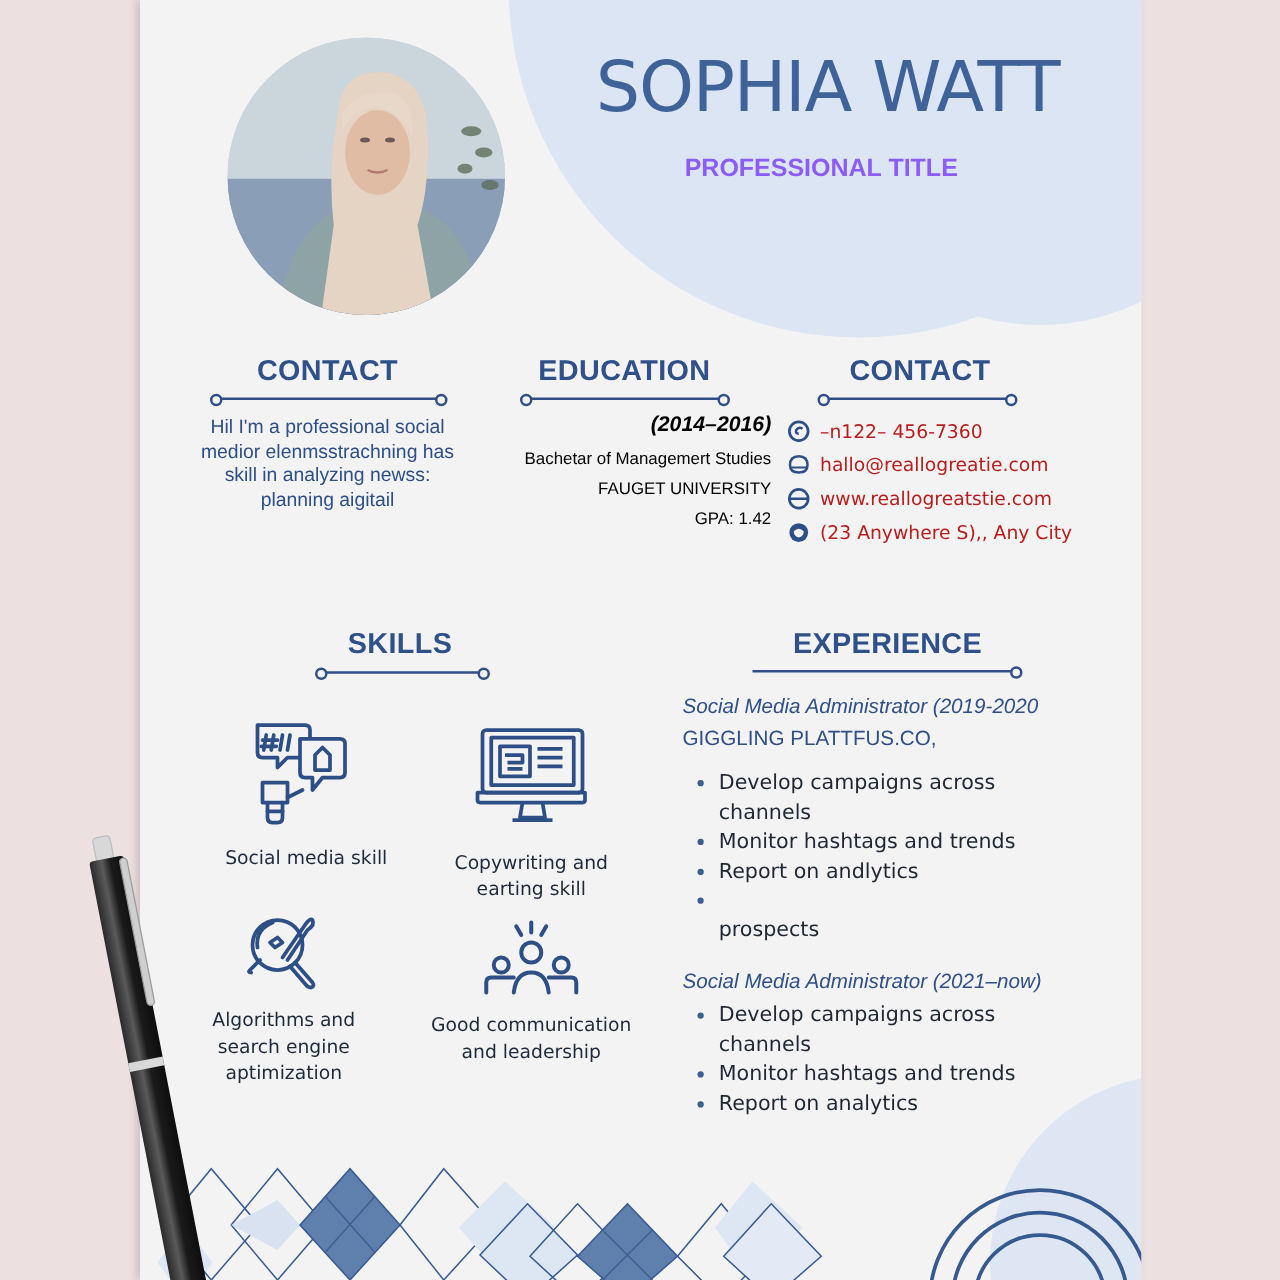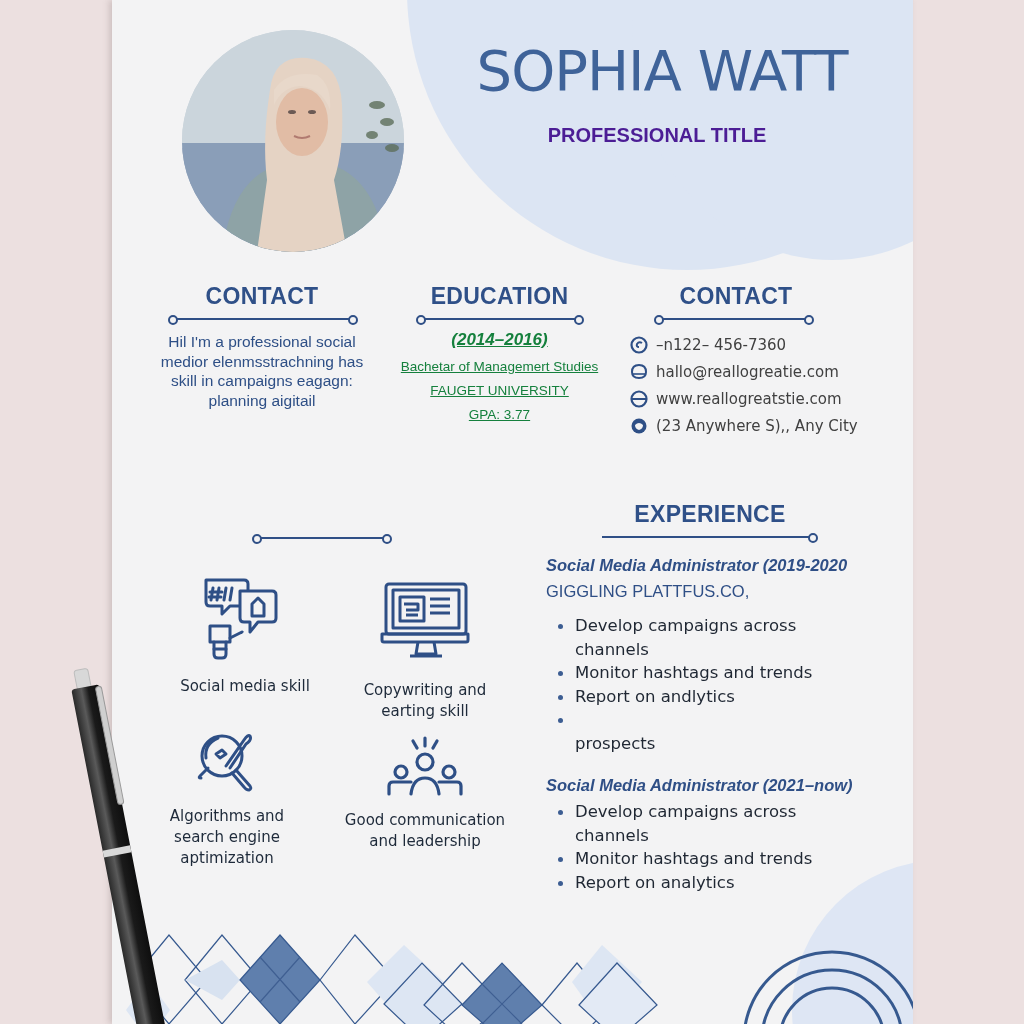--- a/index.html
+++ b/index.html
@@ -62,21 +62,21 @@
       color: #3f6399;
     }
     .ptitle {
       position: absolute;
       left: 380px; top: 124px;
       width: 330px;
       text-align: center;
       font-family: "Liberation Sans", sans-serif;
       font-weight: 700;
       font-size: 20px;
-      color: #4c1d95;
+      color: #8b5cf6;
     }
     .section-title {
       position: absolute;
       text-align: center;
       font-family: "Liberation Sans", sans-serif;
       font-weight: 700;
       font-size: 23px;
       color: #2f5088;
       letter-spacing: 0.3px;
     }
@@ -104,34 +104,33 @@
       text-align: center;
       font-family: "Liberation Sans", sans-serif;
       font-size: 15.5px;
       line-height: 19.5px;
       color: #2e4f86;
     }
     .edu {
       position: absolute;
       left: 270px; top: 330px;
       width: 235px;
-      text-align: center;
-      color: #15803d;
-      font-family: "Liberation Sans", sans-serif;
-      text-decoration: underline;
+      text-align: right;
+      color: #000000;
+      font-family: "Liberation Sans", sans-serif;
     }
     .edu .years { font-style: italic; font-weight: 700; font-size: 17px; margin-bottom: 9px; }
     .edu .line { font-size: 13.5px; margin-bottom: 9px; }
     .contact-list {
       position: absolute;
       left: 518px; top: 331px;
       width: 270px;
       font-family: "DejaVu Sans", sans-serif;
       font-size: 15px;
-      color: #404040;
+      color: #b91c1c;
     }
     .contact-item {
       display: flex; align-items: center;
       height: 27px;
     }
     .contact-item svg { flex: none; margin-right: 8px; }
     .skill {
       position: absolute;
       text-align: center;
       font-family: "DejaVu Sans", sans-serif;
@@ -142,21 +141,21 @@
     .skill svg { display: block; margin: 0 auto; }
     .exp {
       position: absolute;
       left: 434px; top: 554px;
       width: 360px;
       color: #222d3c;
     }
     .job-title {
       font-family: "Liberation Sans", sans-serif;
       font-style: italic;
-      font-weight: 700;
+      font-weight: 400;
       font-size: 16.5px;
       color: #2f4f86;
       height: 26px;
       line-height: 22px;
       white-space: nowrap;
     }
     .company {
       font-family: "Liberation Sans", sans-serif;
       font-size: 16.5px;
       font-weight: 400;
@@ -221,31 +220,31 @@
   </div>
 
   <div class="name">SOPHIA WATT</div>
   <div class="ptitle">PROFESSIONAL TITLE</div>
 
   <div class="section-title" style="left:50px; top:283px; width:200px;">CONTACT</div>
   <div class="divider" style="left:62px; top:318px; width:178px;"></div>
   <div class="about">
     <div>Hil I'm a professional social</div>
     <div>medior elenmsstrachning has</div>
-    <div>skill in campaigns eagagn:</div>
+    <div>skill in analyzing newss:</div>
     <div>planning aigitail</div>
   </div>
 
   <div class="section-title" style="left:285px; top:283px; width:205px;">EDUCATION</div>
   <div class="divider" style="left:310px; top:318px; width:156px;"></div>
   <div class="edu">
     <div class="years">(2014–2016)</div>
     <div class="line">Bachetar of Managemert Studies</div>
     <div class="line">FAUGET UNIVERSITY</div>
-    <div class="line">GPA: 3.77</div>
+    <div class="line">GPA: 1.42</div>
   </div>
 
   <div class="section-title" style="left:524px; top:283px; width:200px;">CONTACT</div>
   <div class="divider" style="left:548px; top:318px; width:148px;"></div>
   <div class="contact-list">
     <div class="contact-item">
       <svg width="18" height="18" viewBox="0 0 18 18">
         <circle cx="9" cy="9" r="7.5" fill="none" stroke="#2e4f86" stroke-width="2.2"></circle>
         <path d="M12 7 Q9 5 7 8 Q6 11 9 11" fill="none" stroke="#2e4f86" stroke-width="2"></path>
       </svg>
@@ -267,20 +266,21 @@
     </div>
     <div class="contact-item">
       <svg width="18" height="18" viewBox="0 0 18 18">
         <circle cx="9" cy="9" r="7.5" fill="#2e4f86"></circle>
         <path d="M5 8 Q9 4 13 8 Q13 12 9 13 Q5 12 5 8 Z" fill="#f3f3f4"></path>
       </svg>
       <span>(23 Anywhere S),, Any City</span>
     </div>
   </div>
 
+  <div class="section-title" style="left:108px; top:501px; width:200px;">SKILLS</div>
   <div class="divider" style="left:146px; top:537px; width:128px;"></div>
 
   <div class="skill" style="left:50px; top:574px; width:166px;">
     <svg width="90" height="90" viewBox="0 0 90 90">
       <g fill="none" stroke="#2e4f86" stroke-width="3" stroke-linejoin="round" stroke-linecap="round">
         <path d="M6 6 H44 Q48 6 48 10 V28 Q48 32 44 32 H30 L22 40 V32 H10 Q6 32 6 28 Z"></path>
         <path d="M13 14 L11 26 M19 14 L17 26 M10 18 H22 M9 23 H21"></path>
         <path d="M26 14 L24 26 M32 14 L30 26"></path>
         <path d="M40 17 H72 Q76 17 76 21 V44 Q76 48 72 48 H58 L50 58 V48 H44 Q40 48 40 44 Z" fill="#f3f3f4"></path>
         <path d="M52 42 V30 L58 24 L64 30 V42 Z"></path>

